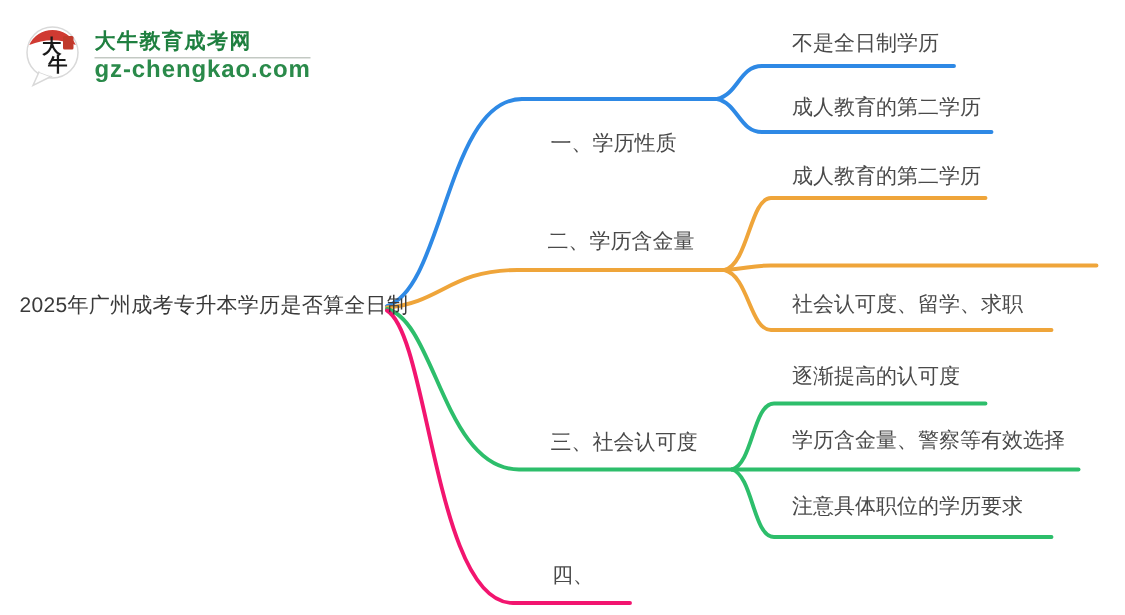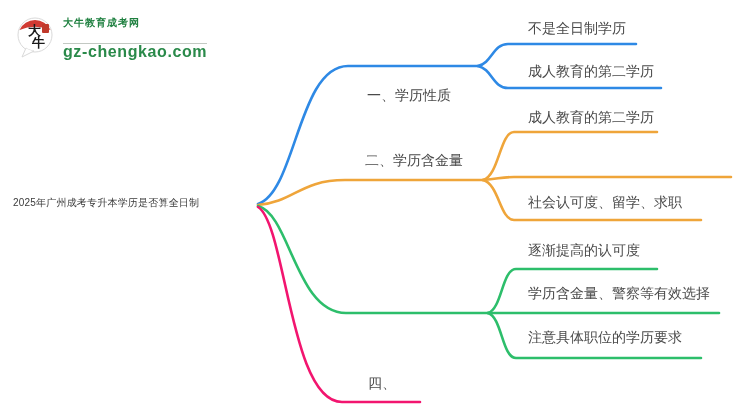--- a/index.html
+++ b/index.html
@@ -13,31 +13,31 @@
   svg.wires{position:absolute;left:0;top:0;width:750px;height:410px;}
   svg.wires path{fill:none;stroke-width:2.6;stroke-linecap:round;stroke-linejoin:round;}
 
   .node-label{
     position:absolute;
     font-size:14px;line-height:18px;
     color:#4a4a4a;white-space:nowrap;
   }
   .central-label{
     position:absolute;
-    font-size:10px;line-height:20px;
+    font-size:14px;line-height:20px;
     color:#3a3a3a;white-space:nowrap;
     letter-spacing:0.2px;
   }
 
   
   .logo{position:absolute;left:13px;top:13px;display:flex;align-items:center;gap:6px;cursor:pointer;}
   .logo-text{display:flex;flex-direction:column;}
   .logo-title{
-    color:#1f8040;font-weight:bold;font-size:10px;line-height:17px;letter-spacing:1px;
-    border-bottom:1px solid #c3c9c3;padding-bottom:12px;
+    color:#1f8040;font-weight:bold;font-size:14px;line-height:17px;letter-spacing:1px;
+    border-bottom:1px solid #c3c9c3;padding-bottom:2px;
   }
   .logo-domain{
     color:#2a8a4a;font-weight:bold;font-size:16px;line-height:13px;letter-spacing:0.6px;margin-top:1px;
   }
 </style>
 </head>
 <body>
 
 <div class="stage">
 
@@ -63,20 +63,21 @@
   <div class="central-label" style="left:13px;top:193px;">2025年广州成考专升本学历是否算全日制</div>
 
   <div class="node-label" style="left:367px;top:39px;margin-top:47px;">一、学历性质</div>
   <div class="node-label" style="left:528px;top:19px;">不是全日制学历</div>
   <div class="node-label" style="left:528px;top:62px;">成人教育的第二学历</div>
 
   <div class="node-label" style="left:365px;top:151px;">二、学历含金量</div>
   <div class="node-label" style="left:528px;top:108px;">成人教育的第二学历</div>
   <div class="node-label" style="left:528px;top:193px;">社会认可度、留学、求职</div>
 
+  <div class="node-label" style="left:367px;top:285px;">三、社会认可度</div>
   <div class="node-label" style="left:528px;top:241px;">逐渐提高的认可度</div>
   <div class="node-label" style="left:528px;top:284px;">学历含金量、警察等有效选择</div>
   <div class="node-label" style="left:528px;top:328px;text-align:right;">注意具体职位的学历要求</div>
 
   <div class="node-label" style="left:368px;top:374px;">四、</div>
 
   <div class="logo">
     <svg width="44" height="46" viewBox="0 0 44 46">
 
       <circle cx="22" cy="22" r="17" fill="#ffffff" stroke="#d9d9d9" stroke-width="1"></circle>

